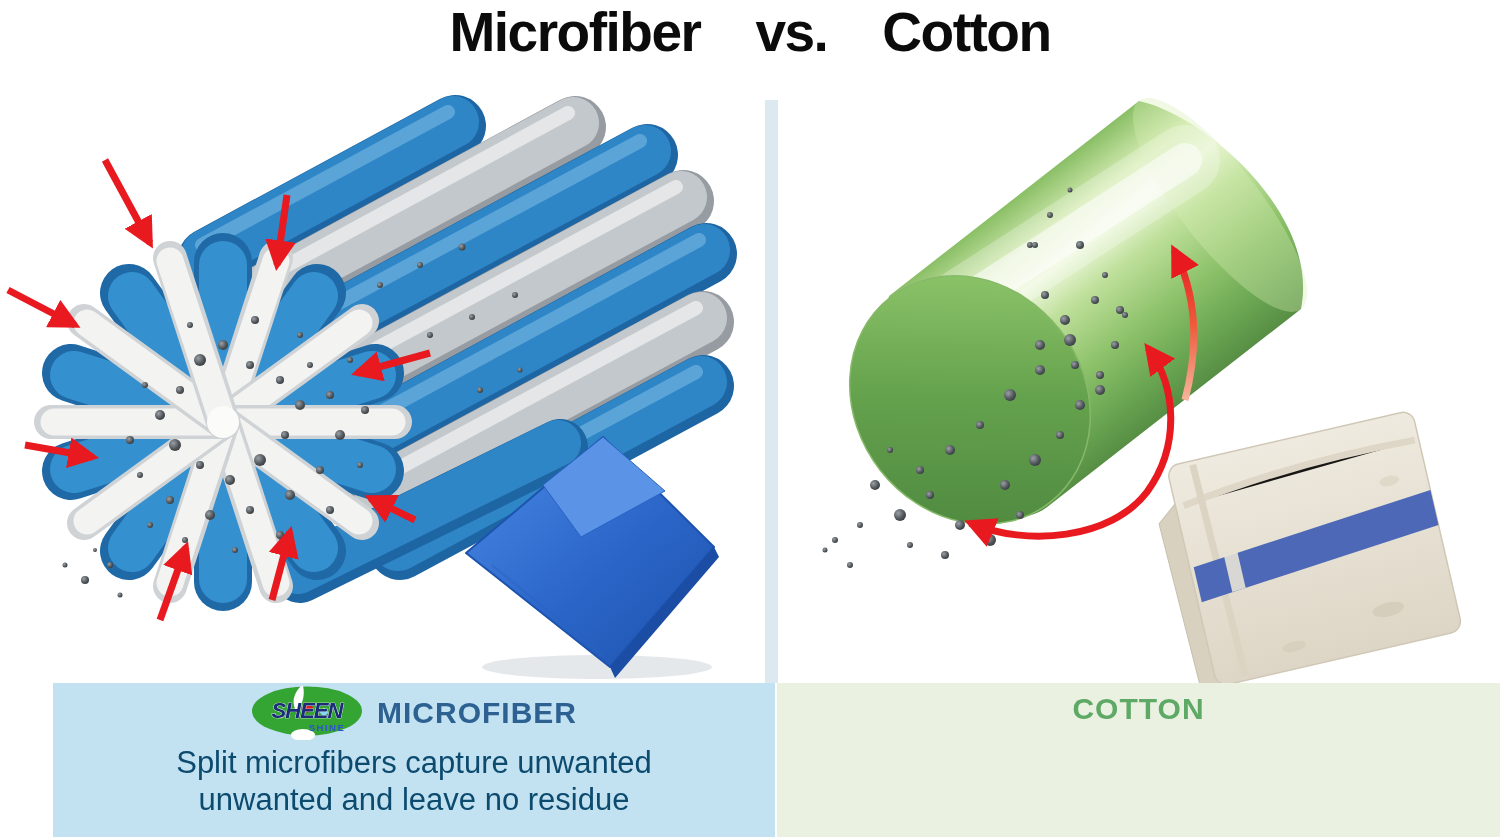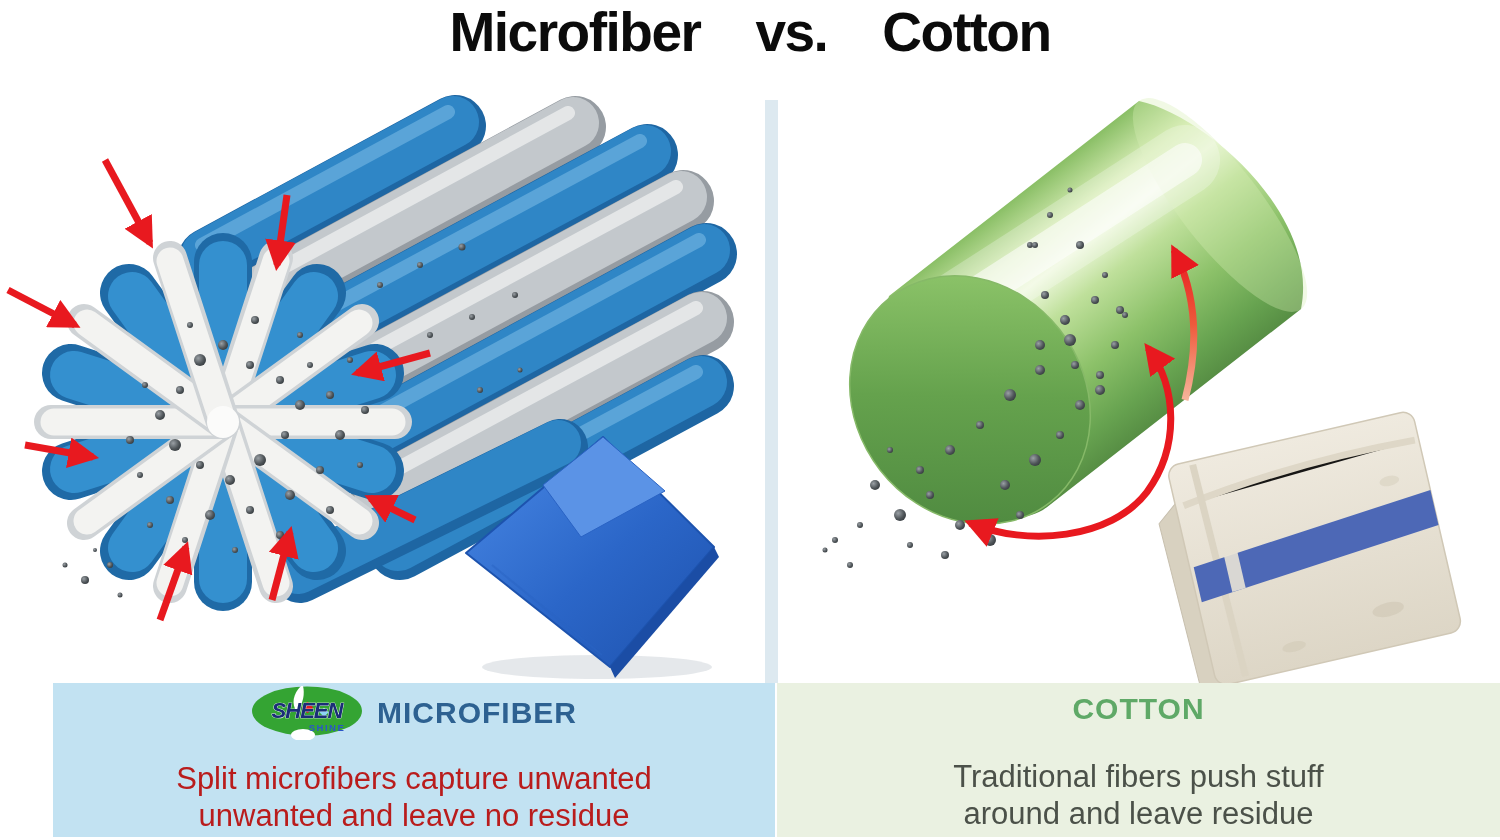--- a/index.html
+++ b/index.html
@@ -14,35 +14,35 @@
   }
   .divider{
     position:absolute;left:765px;top:100px;width:13px;height:583px;
     background:#dde9f0;
   }
   .illu{position:absolute;top:95px;}
   .illu-left{left:0;}
   .illu-right{left:765px;}
   .panel{
     position:absolute;top:683px;height:154px;
-    display:flex;flex-direction:column;align-items:center;gap:16px;
+    display:flex;flex-direction:column;align-items:center;
   }
   .panel-left{left:53px;width:722px;background:#c2e2f2;}
   .panel-right{left:777px;width:723px;background:#eaf1e1;}
   .brand-row{
     display:flex;align-items:center;gap:14px;margin-top:3px;height:54px;
   }
   .mf-heading{
     font-size:30px;font-weight:bold;letter-spacing:1px;color:#2d6191;
   }
   .ct-heading{
     margin-top:9px;font-size:30px;font-weight:bold;letter-spacing:1px;color:#5fa967;height:34px;
   }
   .panel-text{
-    text-align:center;font-size:31px;line-height:37px;color:#b91c1c;margin-top:4px;
+    text-align:center;font-size:31px;line-height:37px;color:#0c4a6e;margin-top:4px;
   }
   .panel-right .panel-text{color:#4b5149;margin-top:16px;}
 </style>
 </head>
 <body>
 
 <div class="stage">
 
   <div class="title-row">
     <span>Microfiber</span>
@@ -358,19 +358,15 @@
       <div class="mf-heading">MICROFIBER</div>
     </div>
     <div class="panel-text">
       <div>Split microfibers capture unwanted</div>
       <div>unwanted and leave no residue</div>
     </div>
   </div>
 
   <div class="panel panel-right">
     <div class="ct-heading">COTTON</div>
-    <div class="panel-text">
-      <div>Traditional fibers push stuff</div>
-      <div>around and leave residue</div>
-    </div>
   </div>
 
 </div>
 
 </body></html>

